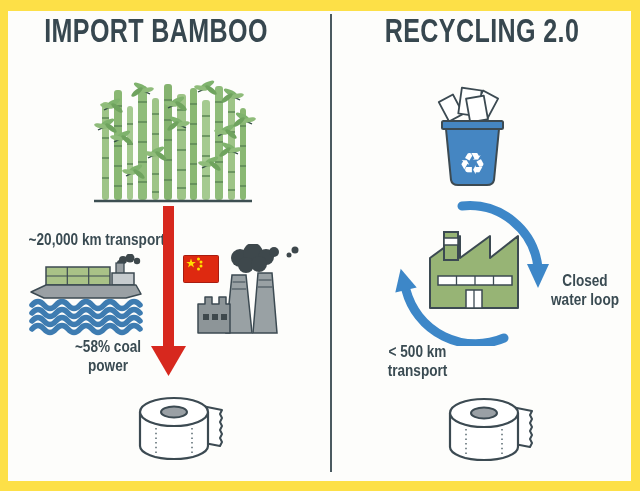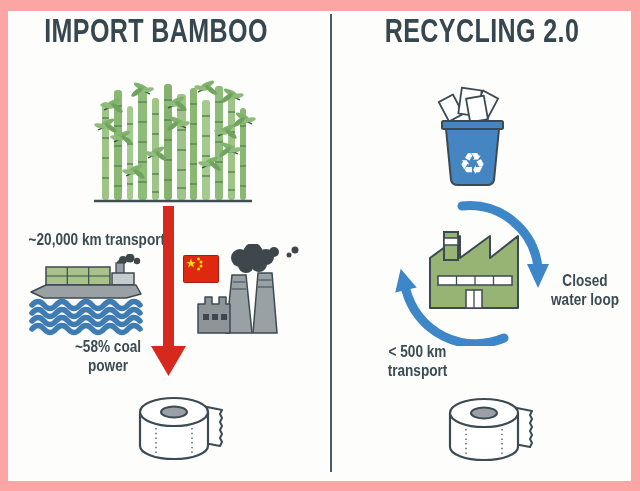--- a/index.html
+++ b/index.html
@@ -1,16 +1,16 @@
 <!DOCTYPE html>
 <html><head>
 <meta charset="utf-8">
 <style>
   html,body{margin:0;padding:0;background:#e9eef0;}
-  .stage{position:relative;width:640px;height:491px;background:#fca5a5;
+  .stage{position:relative;width:640px;height:491px;background:#fde047;
          font-family:"Liberation Sans",sans-serif;overflow:hidden;}
   .canvas{position:absolute;left:8px;top:11px;right:9px;bottom:10px;background:#fdfdfb;}
   .abs{position:absolute;}
   .title{font-weight:700;font-size:33px;color:#37474f;text-align:center;
          transform:scaleX(0.76);letter-spacing:.5px;white-space:nowrap;}
   .label{font-weight:700;font-size:16px;color:#3a4b52;line-height:19px;
          transform:scaleX(0.85);text-align:center;white-space:nowrap;}
   .divider{position:absolute;left:330px;top:14px;width:2px;height:458px;background:#4a5a60;}
   svg{display:block;}
 </style>

